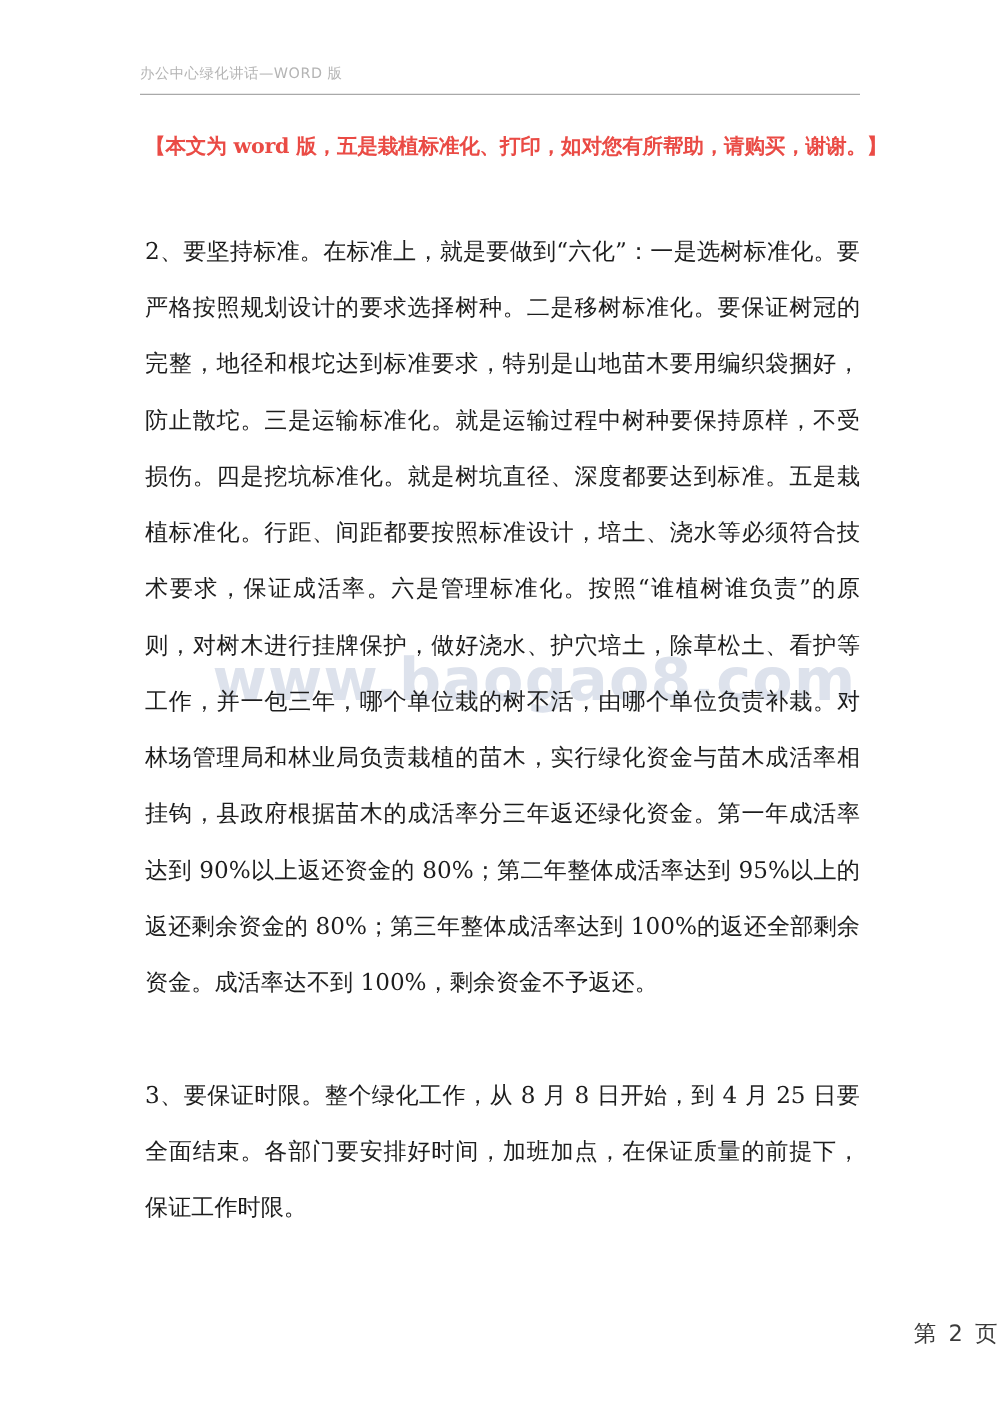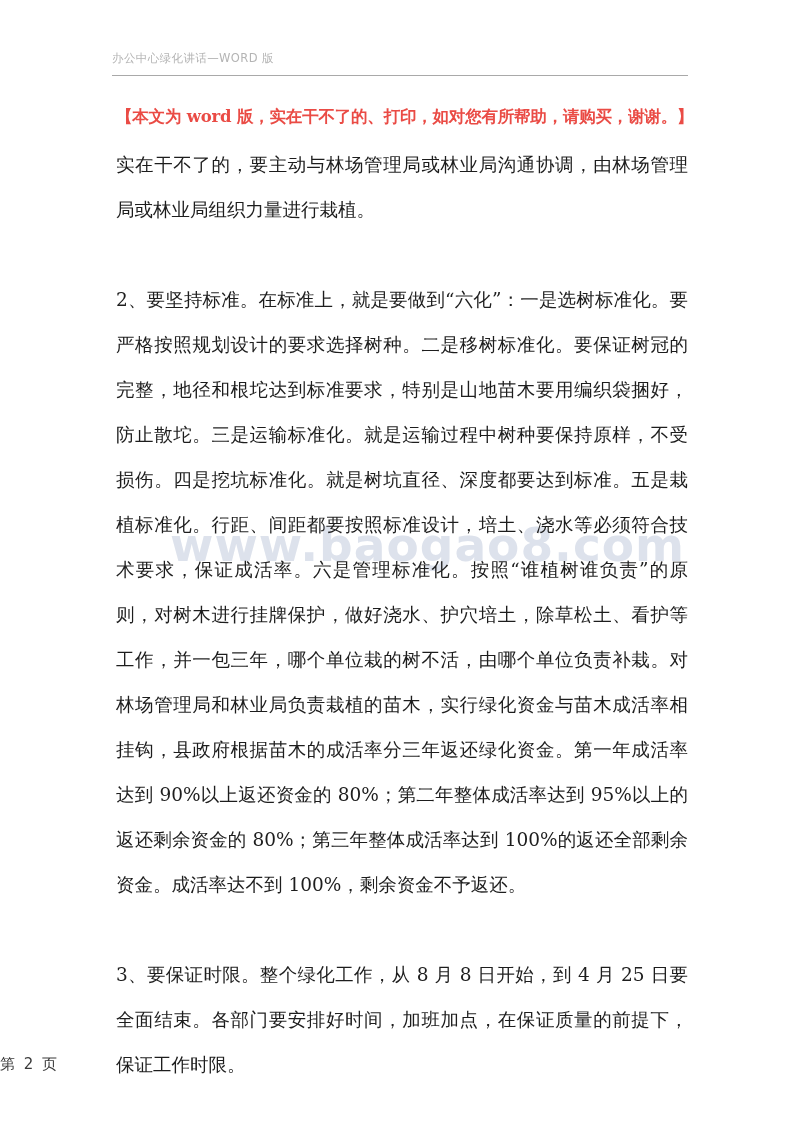--- a/index.html
+++ b/index.html
@@ -93,44 +93,43 @@
 
   .para.gap-small { margin-top: 8px; }
   .para.gap-big   { margin-top: 45px; }
 
   
   .footer {
     position: absolute;
     left: 0;
     top: 1055px;
     width: 800px;
-    text-align: left;
+    text-align: right;
     font-family: "DejaVu Sans", "Liberation Sans", sans-serif;
-    font-size: 15px;
+    font-size: 18px;
     color: #3a3a3a;
     letter-spacing: 2px;
   }
 </style>
 </head>
 <body>
 
 <div class="page">
 
   <div class="header-zone">
     <div class="header-text">办公中心绿化讲话—WORD 版</div>
   </div>
   <div class="header-rule"></div>
 
   <div class="watermark">www.baogao8.com</div>
 
   <div class="body-zone">
 
-    <div class="notice">【本文为 word 版，实在干不了的、打印，如对您有所帮助，请购买，谢谢。】</div>
+    <div class="notice">【本文为 word 版，五是栽植标准化、打印，如对您有所帮助，请购买，谢谢。】</div>
 
-    <p class="para gap-small">实在干不了的，要主动与林场管理局或林业局沟通协调，由林场管理局或林业局组织力量进行栽植。</p>
 
     <p class="para gap-big">2、要坚持标准。在标准上，就是要做到“六化”：一是选树标准化。要严格按照规划设计的要求选择树种。二是移树标准化。要保证树冠的完整，地径和根坨达到标准要求，特别是山地苗木要用编织袋捆好，防止散坨。三是运输标准化。就是运输过程中树种要保持原样，不受损伤。四是挖坑标准化。就是树坑直径、深度都要达到标准。五是栽植标准化。行距、间距都要按照标准设计，培土、浇水等必须符合技术要求，保证成活率。六是管理标准化。按照“谁植树谁负责”的原则，对树木进行挂牌保护，做好浇水、护穴培土，除草松土、看护等工作，并一包三年，哪个单位栽的树不活，由哪个单位负责补栽。对林场管理局和林业局负责栽植的苗木，实行绿化资金与苗木成活率相挂钩，县政府根据苗木的成活率分三年返还绿化资金。第一年成活率达到 90%以上返还资金的 80%；第二年整体成活率达到 95%以上的返还剩余资金的 80%；第三年整体成活率达到 100%的返还全部剩余资金。成活率达不到 100%，剩余资金不予返还。</p>
 
     <p class="para gap-big">3、要保证时限。整个绿化工作，从 8 月 8 日开始，到 4 月 25 日要全面结束。各部门要安排好时间，加班加点，在保证质量的前提下，保证工作时限。</p>
 
   </div>
 
   <div class="footer">第 2 页</div>
 
 </div>

